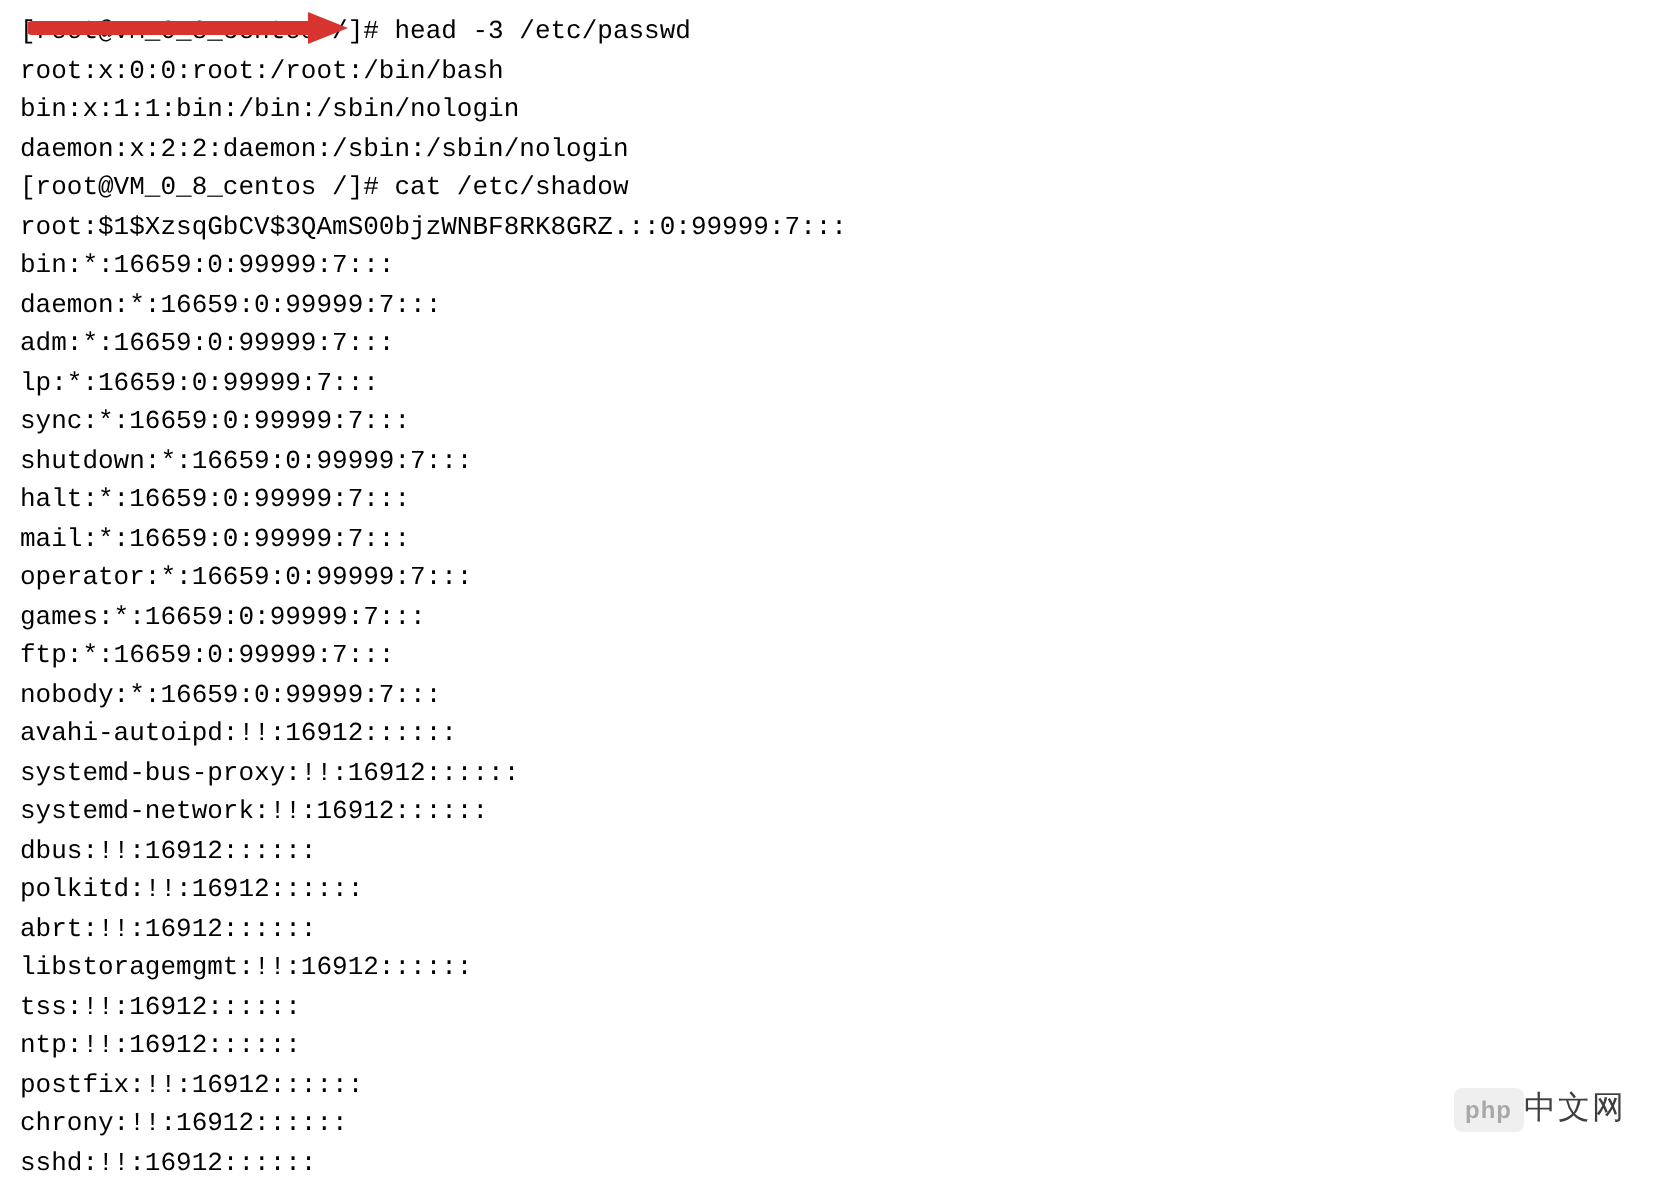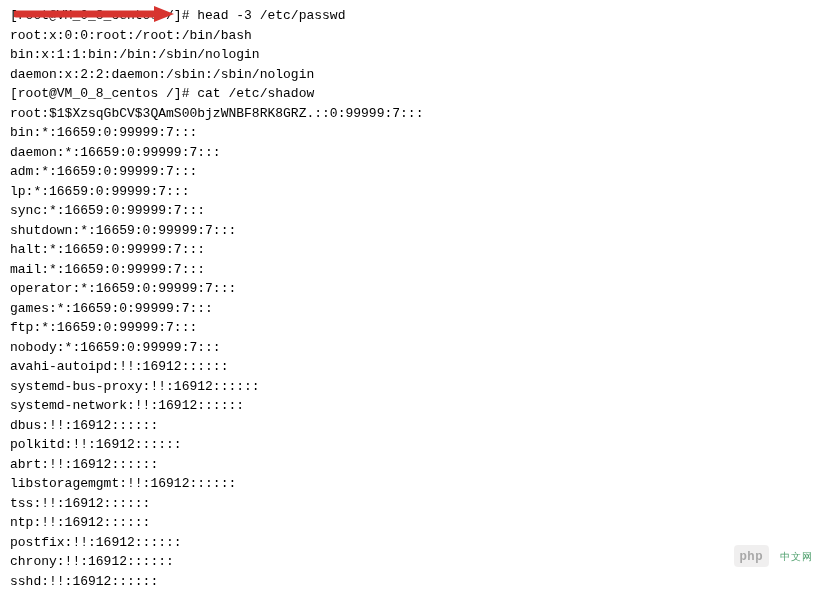--- a/index.html
+++ b/index.html
@@ -29,37 +29,37 @@
       top: 5px;
       left: 14px;
       pointer-events: none;
     }
     .watermark {
       position: absolute;
       right: 16px;
       bottom: 24px;
       display: flex;
       align-items: center;
-      gap: 11px;
+      gap: 0;
       opacity: 0.75;
     }
     .watermark .badge {
       background: #eceaea;
       border-radius: 4px;
       padding: 2px 6px;
       font-family: Arial, sans-serif;
       font-weight: bold;
       font-size: 12px;
       color: #8b8b8b;
       letter-spacing: 0.5px;
     }
     .watermark .text {
-      font-family: Liberation Sans, sans-serif;
-      font-size: 10px;
-      color: #15803d;
+      font-family: Liberation Mono, monospace;
+      font-size: 16px;
+      color: #000000;
       letter-spacing: 1px;
     }
   </style>
 </head>
 <body>
 
 <div class="terminal" id="terminal"><span class="line">[root@VM_0_8_centos /]# head -3 /etc/passwd</span><span class="line">root:x:0:0:root:/root:/bin/bash</span><span class="line">bin:x:1:1:bin:/bin:/sbin/nologin</span><span class="line">daemon:x:2:2:daemon:/sbin:/sbin/nologin</span><span class="line">[root@VM_0_8_centos /]# cat /etc/shadow</span><span class="line">root:$1$XzsqGbCV$3QAmS00bjzWNBF8RK8GRZ.::0:99999:7:::</span><span class="line">bin:*:16659:0:99999:7:::</span><span class="line">daemon:*:16659:0:99999:7:::</span><span class="line">adm:*:16659:0:99999:7:::</span><span class="line">lp:*:16659:0:99999:7:::</span><span class="line">sync:*:16659:0:99999:7:::</span><span class="line">shutdown:*:16659:0:99999:7:::</span><span class="line">halt:*:16659:0:99999:7:::</span><span class="line">mail:*:16659:0:99999:7:::</span><span class="line">operator:*:16659:0:99999:7:::</span><span class="line">games:*:16659:0:99999:7:::</span><span class="line">ftp:*:16659:0:99999:7:::</span><span class="line">nobody:*:16659:0:99999:7:::</span><span class="line">avahi-autoipd:!!:16912::::::</span><span class="line">systemd-bus-proxy:!!:16912::::::</span><span class="line">systemd-network:!!:16912::::::</span><span class="line">dbus:!!:16912::::::</span><span class="line">polkitd:!!:16912::::::</span><span class="line">abrt:!!:16912::::::</span><span class="line">libstoragemgmt:!!:16912::::::</span><span class="line">tss:!!:16912::::::</span><span class="line">ntp:!!:16912::::::</span><span class="line">postfix:!!:16912::::::</span><span class="line">chrony:!!:16912::::::</span><span class="line">sshd:!!:16912::::::</span></div>
 
 <svg class="arrow" width="160" height="18" viewBox="0 0 160 18">
   <line x1="2" y1="9" x2="140" y2="9" stroke="#d7342f" stroke-width="7" stroke-linecap="round"></line>

